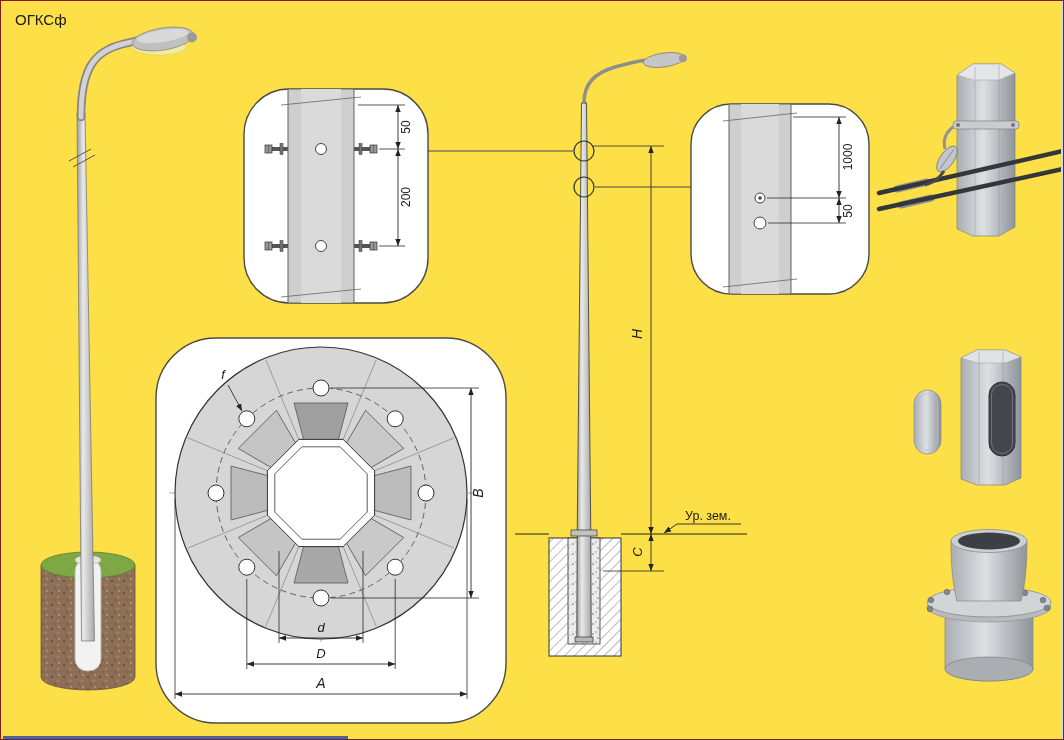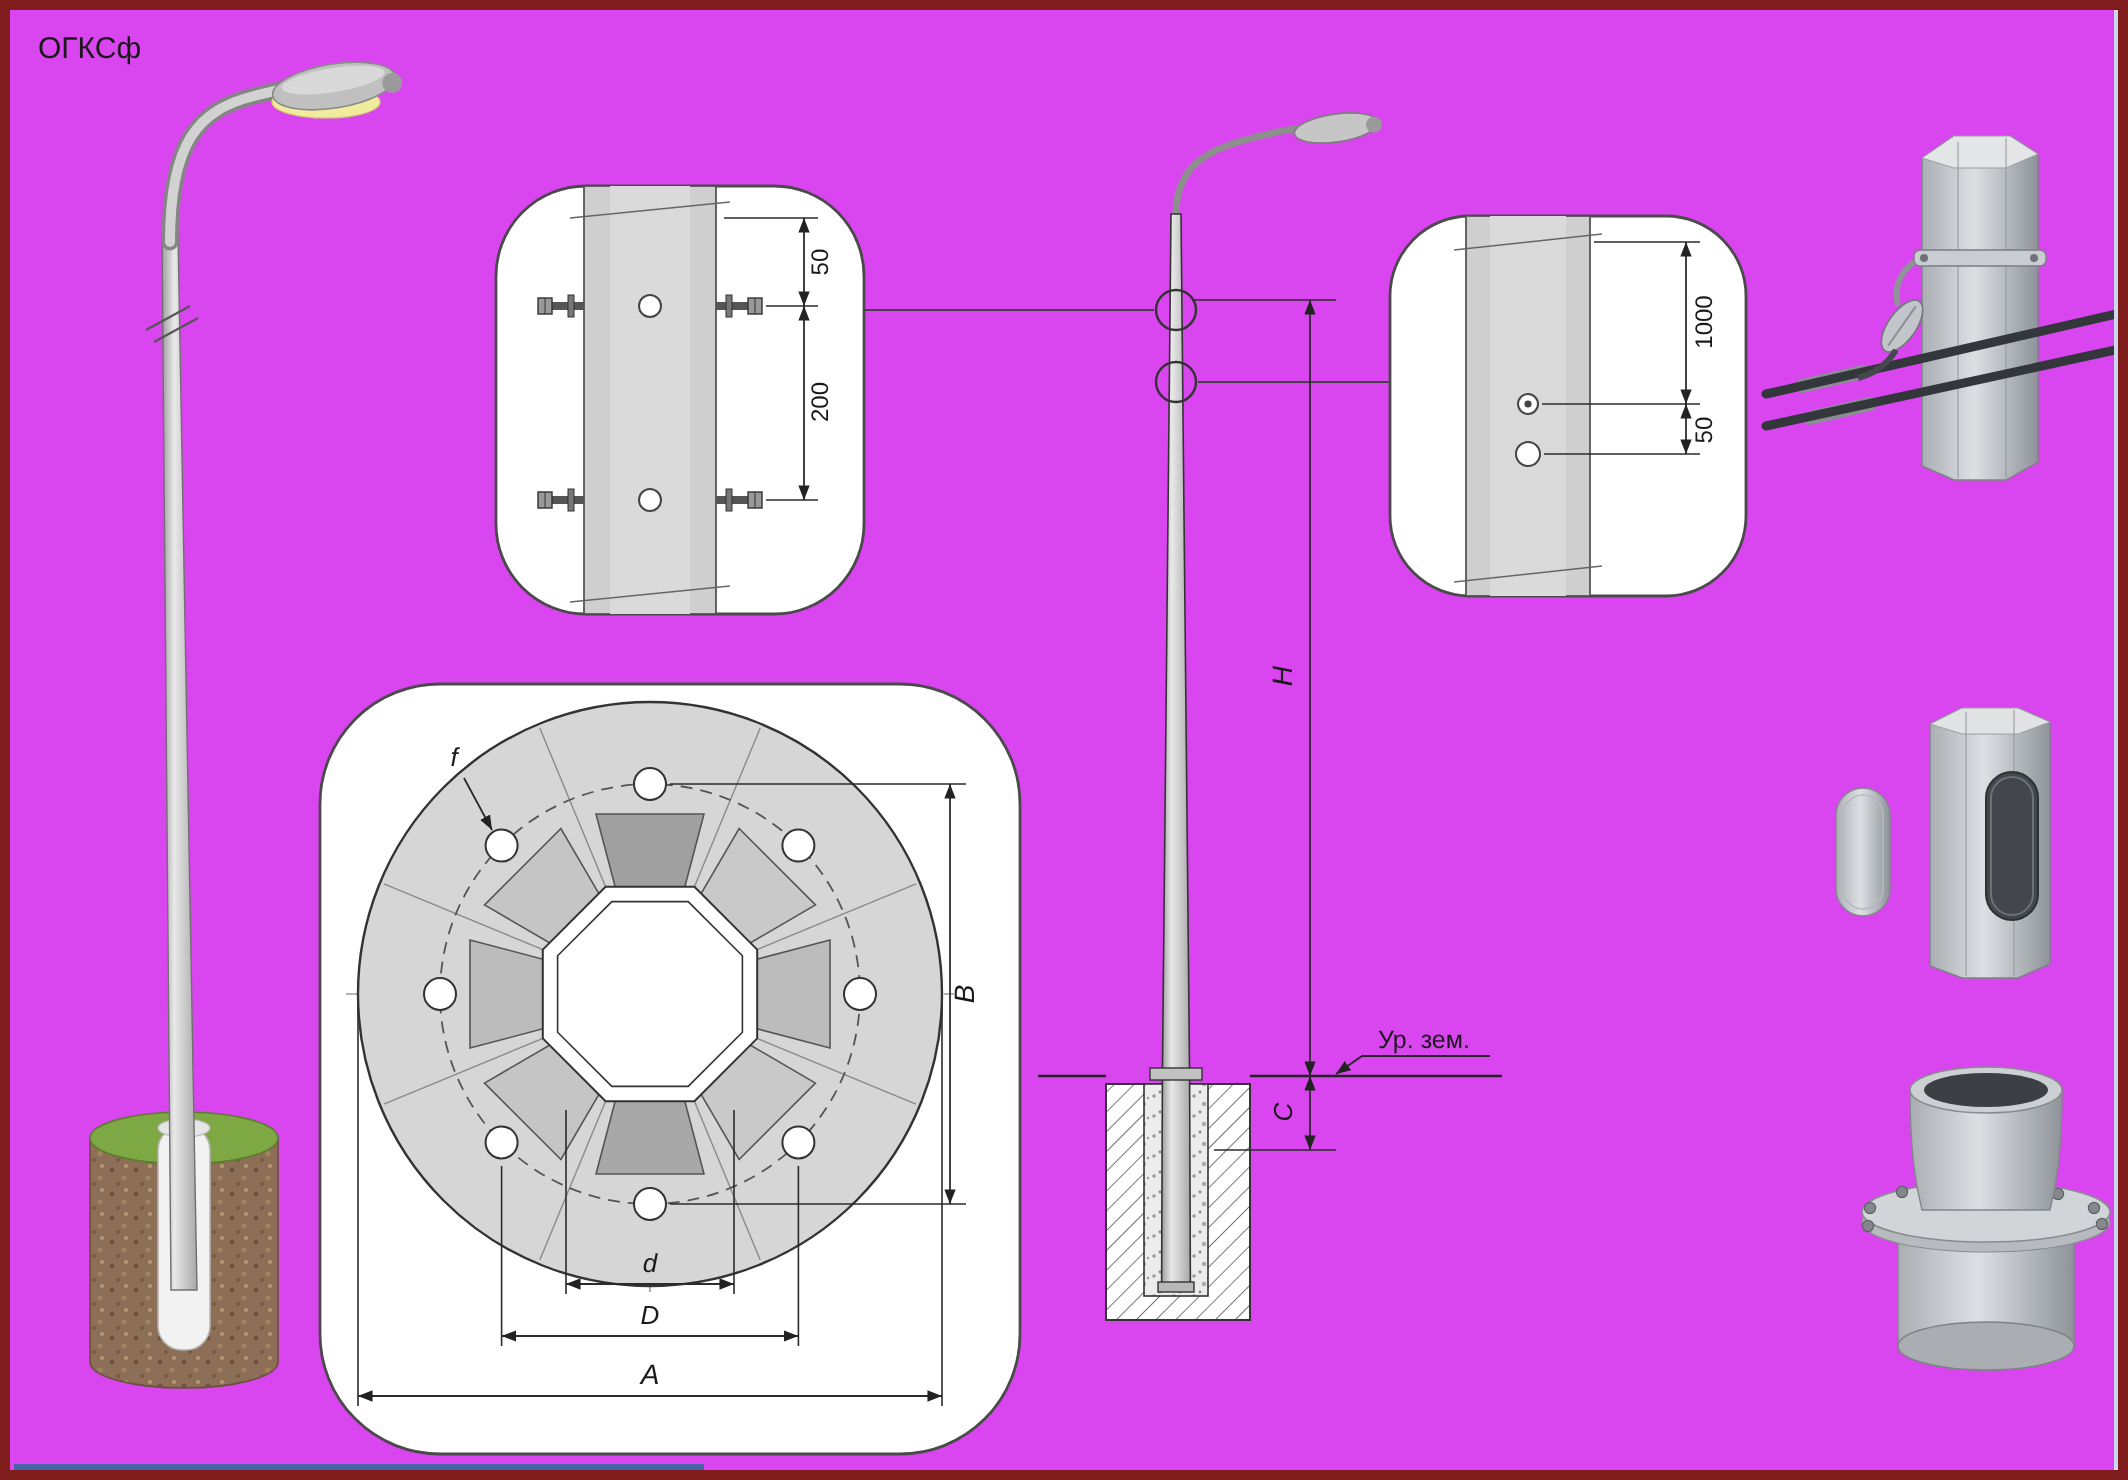--- a/index.html
+++ b/index.html
@@ -1,17 +1,17 @@
 <!DOCTYPE html>
 <html><head>
 <meta charset="utf-8">
 <style>
   html,body{margin:0;padding:0;background:#e9e9e9;}
   body{font-family:"Liberation Sans","DejaVu Sans",sans-serif;}
-  .page{position:relative;width:1064px;height:740px;background:#d946ef;border:5px solid #7f1d1d;box-sizing:border-box;overflow:hidden;margin:0 auto;}
+  .page{position:relative;width:1064px;height:740px;background:#fde047;border:1px solid #7f1d1d;box-sizing:border-box;overflow:hidden;margin:0 auto;}
   svg{position:absolute;left:0;top:0;}
   svg text{fill:#1a1a1a;}
   .title-text{font-size:15px;font-weight:500;}
   .dim-num{font-size:12px;}
   .dim-letter{font-size:14px;font-style:italic;}
   .dim-letter-sm{font-size:13px;font-style:italic;}
   .ground-text{font-size:12.5px;}
   .edge-bottom{position:absolute;left:2px;bottom:0;width:345px;height:3px;background:#4663a8;}
   .edge-right{position:absolute;right:0;top:0;width:2px;height:100%;background:#cdd7ee;}
 </style>

